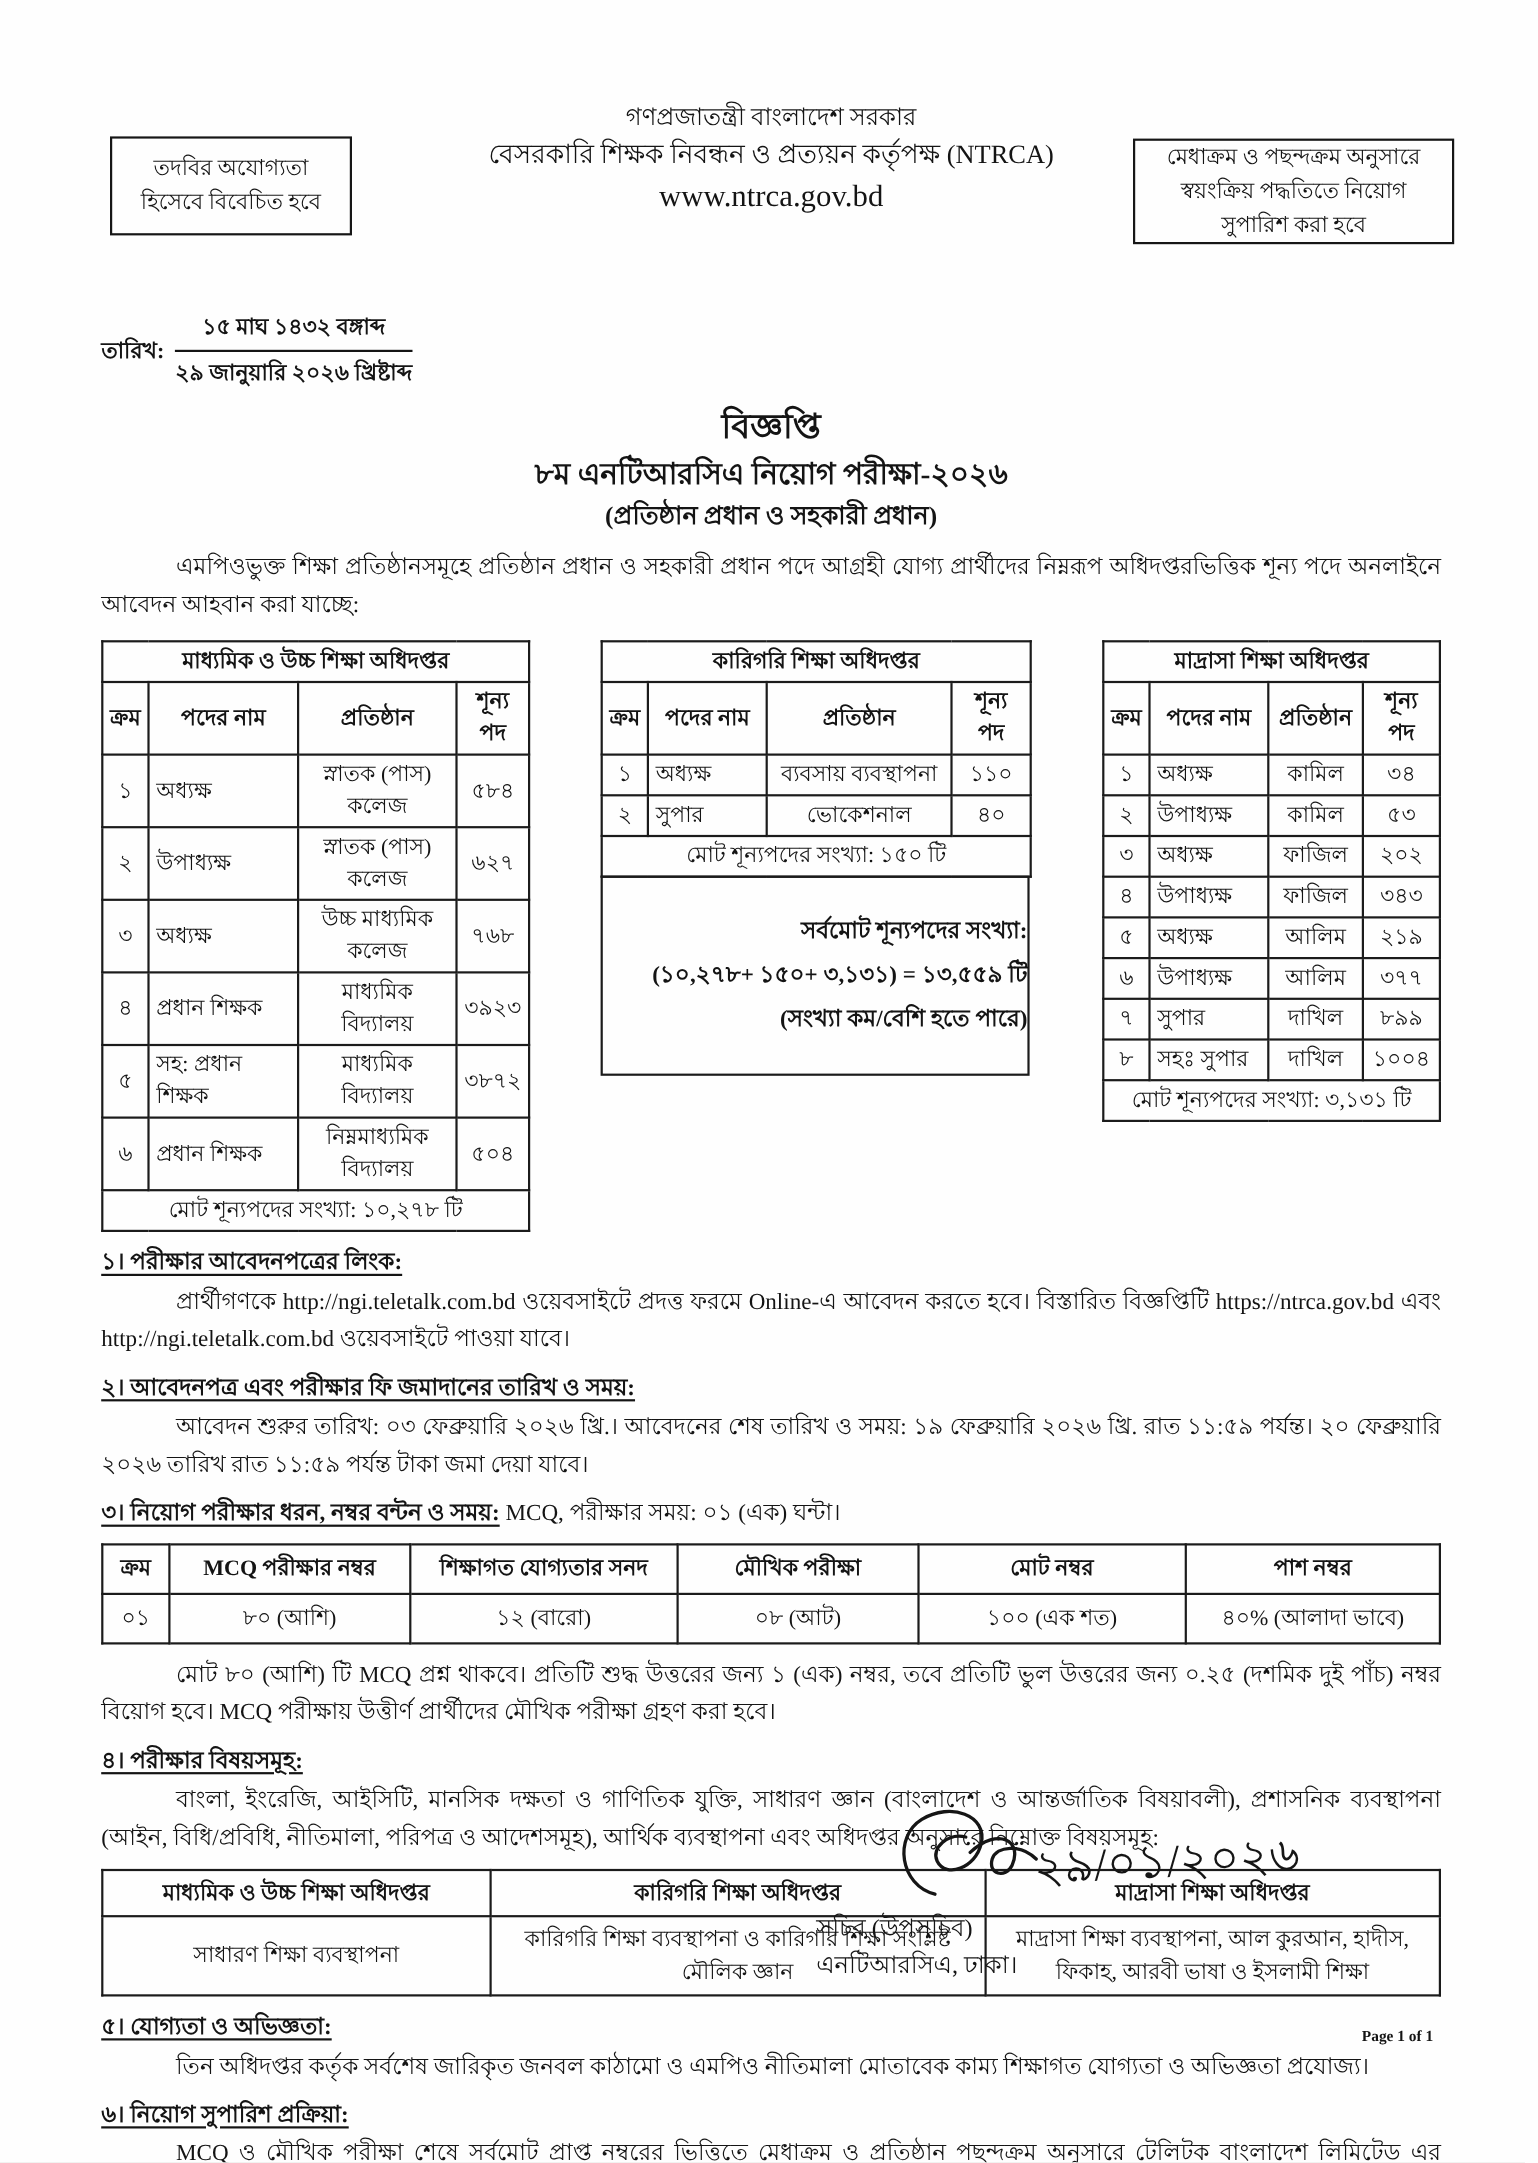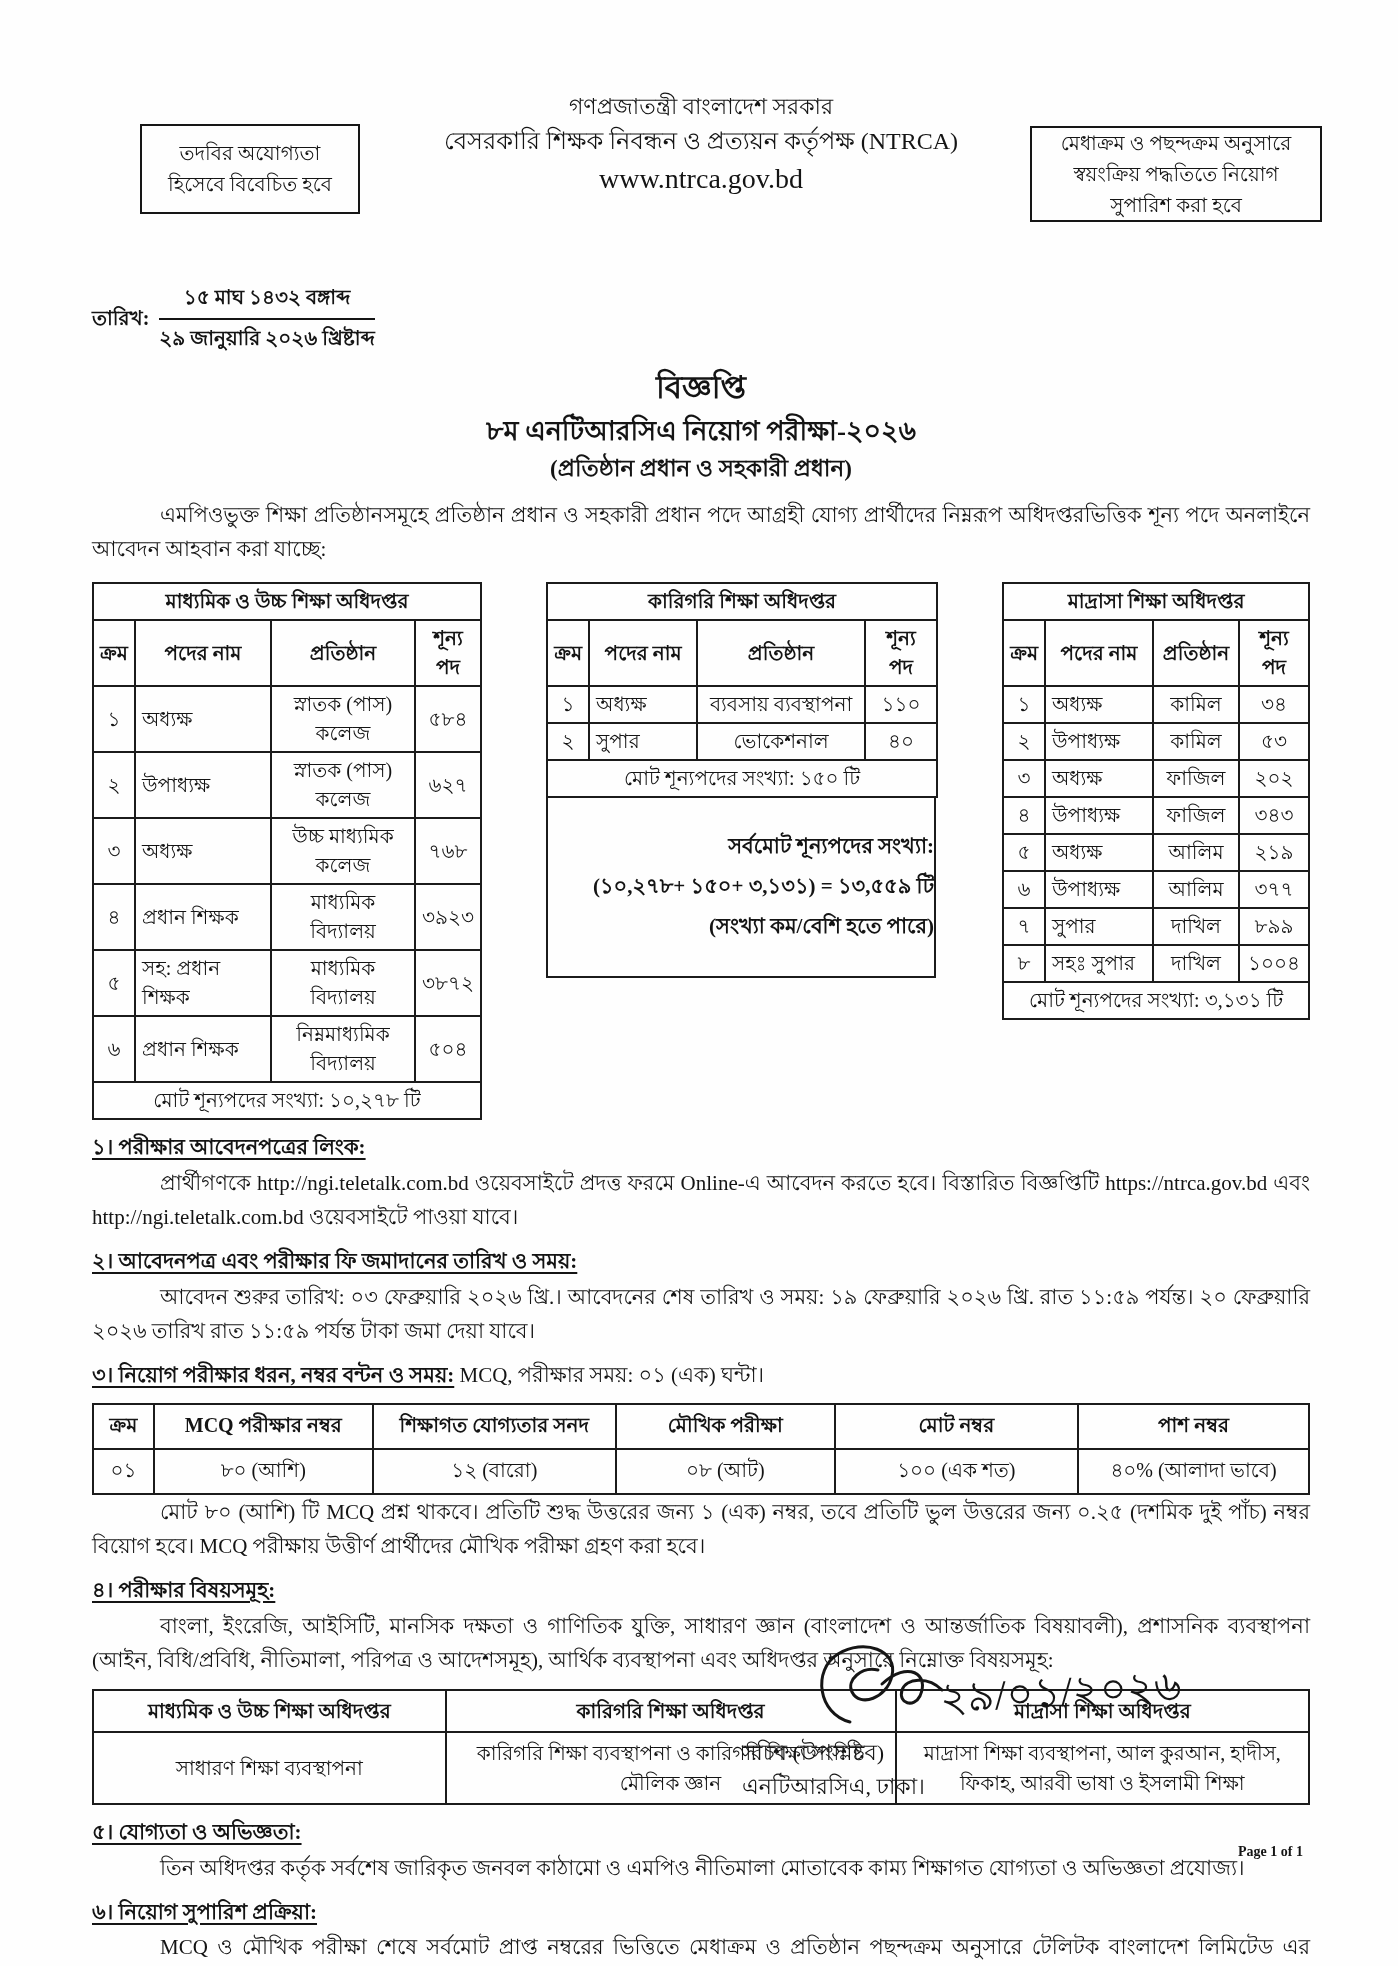--- a/index.html
+++ b/index.html
@@ -15,21 +15,21 @@
   .hdr { text-align:center; }
   .hdr-govt { font-size:22px; line-height:1.5;margin-top:44px; }
   .hdr-org  { font-size:24px; line-height:1.5; }
   .hdr-web  { font-size:28px; line-height:1.4; }
 
   .corner-box {
     position:absolute; border:2px solid #161616; display:flex;
     align-items:center; justify-content:center; text-align:center;
     font-size:20px; line-height:1.55; padding:6px 12px;
   }
-  .box-left  { left:100px;  top:124px; width:220px; height:90px;margin-left:40px; }
+  .box-left  { left:100px;  top:124px; width:220px; height:90px; }
   .box-right { left:1030px; top:126px; width:292px; height:96px; }
 
   .memo-row { margin-top:84px; display:flex; justify-content:space-between; align-items:center; }
   .memo-no { font-size:21px; }
   .date-block { display:flex; align-items:center; gap:10px; font-size:20px; font-weight:bold; }
   .date-stack { display:inline-flex; flex-direction:column; text-align:center; }
   .date-top { border-bottom:2px solid #141414; padding:0 8px 3px; }
   .date-bottom { padding-top:3px; }
 
   .title-blk { text-align:center; margin-top:10px; }
@@ -324,21 +324,21 @@
         <tr>
           <td>০১</td>
           <td>৮০ (আশি)</td>
           <td>১২ (বারো)</td>
           <td>০৮ (আট)</td>
           <td>১০০ (এক শত)</td>
           <td>৪০% (আলাদা ভাবে)</td>
         </tr>
       </tbody>
         </table>
-      <p class="para indent" style="">মোট ৮০ (আশি) টি MCQ প্রশ্ন থাকবে। প্রতিটি শুদ্ধ উত্তরের জন্য ১ (এক) নম্বর, তবে প্রতিটি ভুল উত্তরের জন্য ০.২৫ (দশমিক দুই পাঁচ) নম্বর বিয়োগ হবে। MCQ পরীক্ষায় উত্তীর্ণ প্রার্থীদের মৌখিক পরীক্ষা গ্রহণ করা হবে।</p>
+      <p class="para indent" style="margin-top:10px;">মোট ৮০ (আশি) টি MCQ প্রশ্ন থাকবে। প্রতিটি শুদ্ধ উত্তরের জন্য ১ (এক) নম্বর, তবে প্রতিটি ভুল উত্তরের জন্য ০.২৫ (দশমিক দুই পাঁচ) নম্বর বিয়োগ হবে। MCQ পরীক্ষায় উত্তীর্ণ প্রার্থীদের মৌখিক পরীক্ষা গ্রহণ করা হবে।</p>
     </div>
 
     <div class="sec">
       <div class="sec-h">৪। পরীক্ষার বিষয়সমূহ:</div>
       <p class="para indent">বাংলা, ইংরেজি, আইসিটি, মানসিক দক্ষতা ও গাণিতিক যুক্তি, সাধারণ জ্ঞান (বাংলাদেশ ও আন্তর্জাতিক বিষয়াবলী), প্রশাসনিক ব্যবস্থাপনা (আইন, বিধি/প্রবিধি, নীতিমালা, পরিপত্র ও আদেশসমূহ), আর্থিক ব্যবস্থাপনা এবং অধিদপ্তর অনুসারে নিম্নোক্ত বিষয়সমূহ:</p>
       <table class="subj-tab">
         <colgroup>
             <col style="width:29%">
             <col style="width:37%">
             <col style="width:34%">

